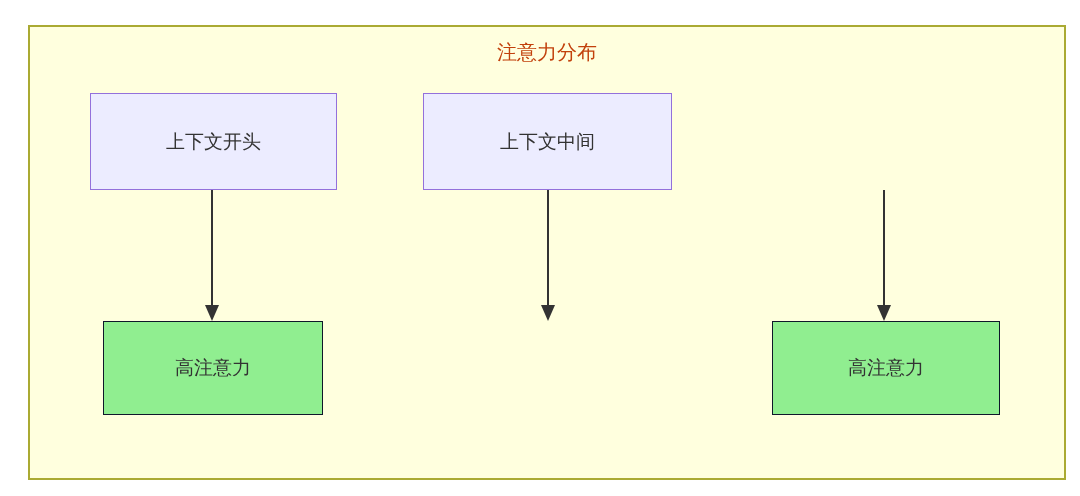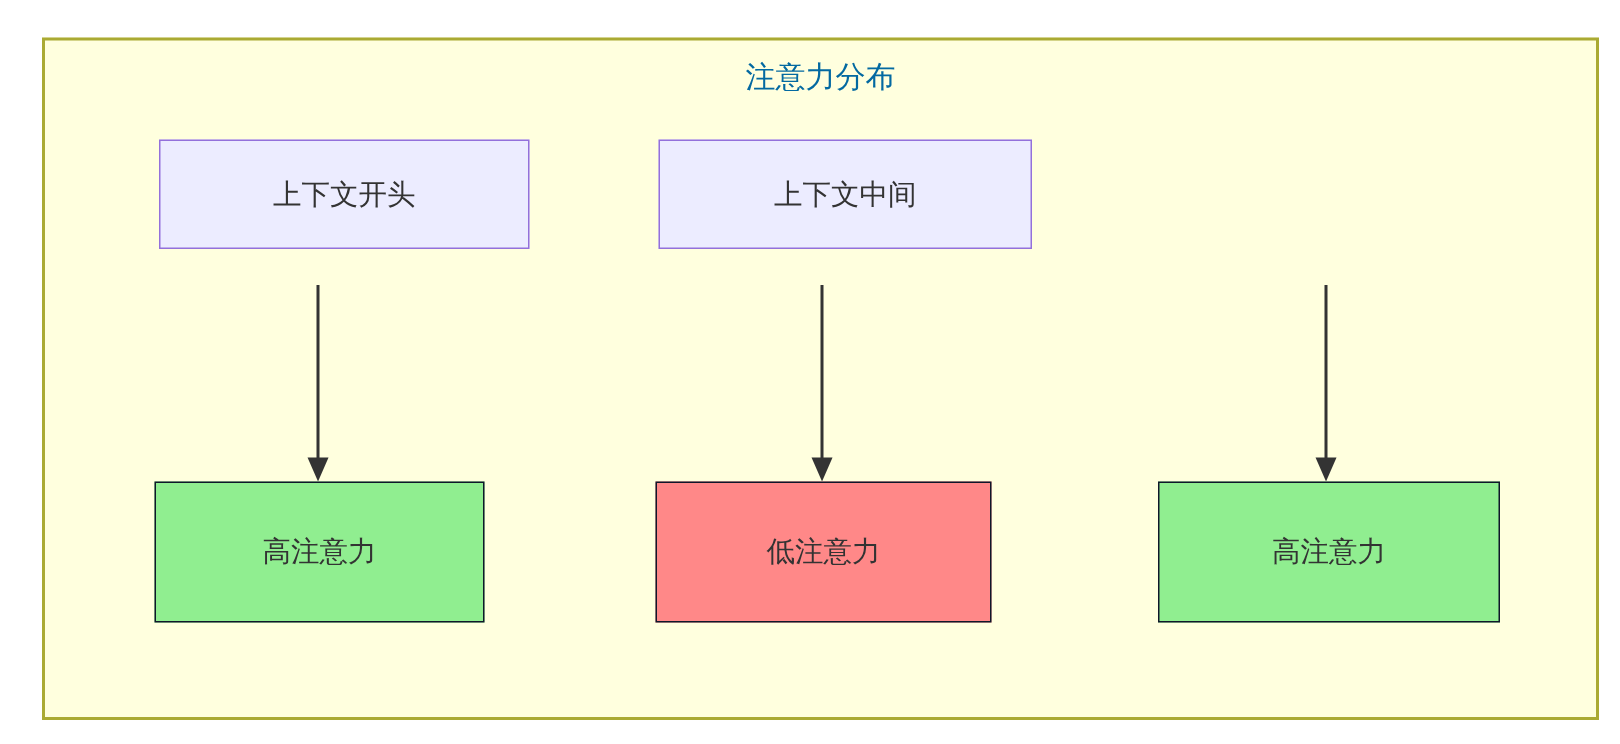--- a/index.html
+++ b/index.html
@@ -26,39 +26,38 @@
     border: 2px solid #aaaa33;
   }
   .diagram-title {
     position: absolute;
     top: 11px;
     left: 0;
     width: 100%;
     text-align: center;
     font-size: 20px;
     line-height: 28px;
-    color: #0369a1;
+    color: #c2410c;
     font-weight: 400;
   }
   .node {
     position: absolute;
     box-sizing: border-box;
     display: flex;
     align-items: center;
     justify-content: center;
     font-size: 19px;
     color: #333333;
     text-align: center;
   }
   .node.source {
     top: 66px;
-    height: 73px;
+    height: 97px;
     background: #ececff;
     border: 1.5px solid #9370db;
-    margin-left: 16px;
   }
   .node.target {
     top: 294px;
     height: 94px;
     border: 1px solid #0f172a;
   }
   .src-0 { left: 60px;  width: 247px; }
   .src-1 { left: 393px; width: 249px; }
   .src-2 { left: 728px; width: 247px; }
   .tgt-0 { left: 73px;  width: 220px; }
@@ -92,17 +91,16 @@
     <svg class="arrow arw-1" viewBox="0 0 16 131">
       <line x1="8" y1="0" x2="8" y2="118" stroke-width="2" stroke="#333333"></line>
       <polygon points="1,115 15,115 8,131" fill="#333333"></polygon>
     </svg>
     <svg class="arrow arw-2" viewBox="0 0 16 131">
       <line x1="8" y1="0" x2="8" y2="118" stroke-width="2" stroke="#333333"></line>
       <polygon points="1,115 15,115 8,131" fill="#333333"></polygon>
     </svg>
 
     <div class="node target tgt-0" style="background-color: rgb(144, 238, 144);">高注意力</div>
-    <div class="node target tgt-1" style="background-color: rgb(255, 136, 136);">低注意力</div>
     <div class="node target tgt-2" style="background-color: rgb(144, 238, 144);">高注意力</div>
 
   </div>
 </div>
 
 </body></html>

